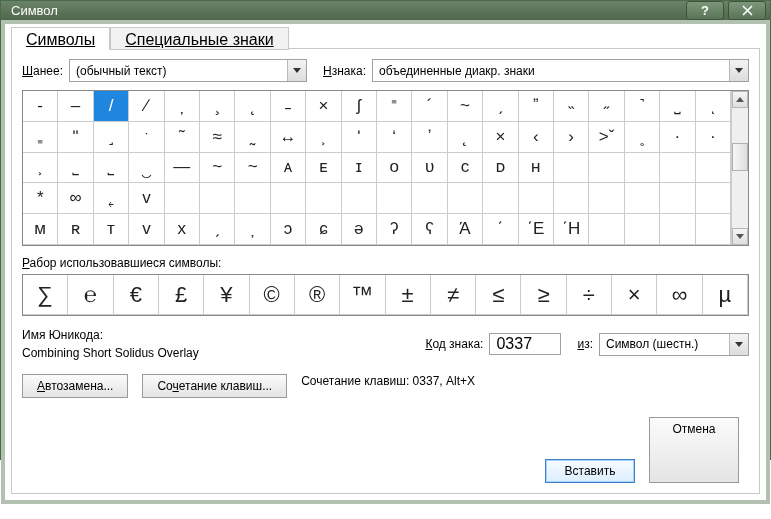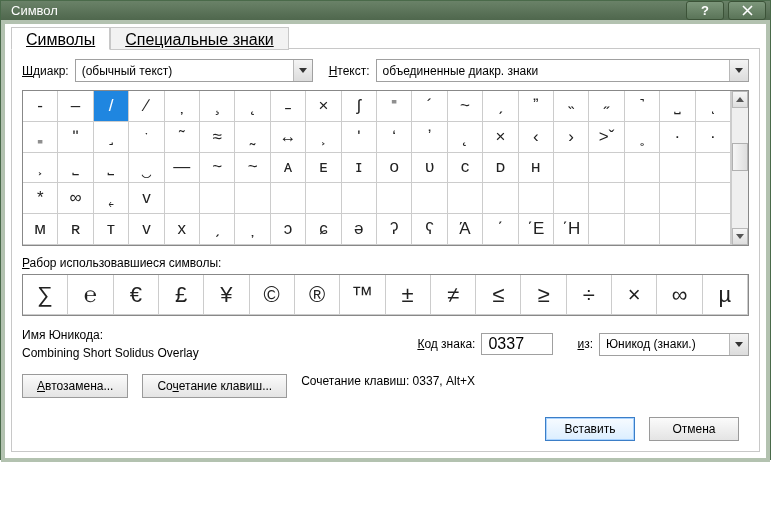--- a/index.html
+++ b/index.html
@@ -152,20 +152,21 @@
   .footer{
     display:flex; justify-content:flex-end; gap:14px;
     padding: 10px 10px 0 0;
     border-top: 1px solid transparent;
     margin-top: 8px;
   }
   .btn.primary{
     border:1px solid #3b7ec7;
     box-shadow: inset 0 0 0 1px #a9d3ff;
     background:linear-gradient(to bottom,#f7fbff,#dbeeff);
+    margin-top:42px;
   }
   .flexfill{flex:1;}
 </style>
 </head>
 <body>
 
 <div class="window">
   <div class="titlebar">
     <span class="title-text">Символ</span>
     <div class="title-btn">?</div>
@@ -177,26 +178,26 @@
   </div>
 
   <div class="inner-border">
     <div class="card">
       <div class="tabs">
         <div class="tab active"><span class="u">Символы</span></div>
         <div class="tab"><span class="u">Специальные знаки</span></div>
       </div>
 
       <div class="row">
-        <span><span class="u">Ш</span><span>диакр:</span></span>
+        <span><span class="u">Ш</span><span>анее:</span></span>
         <div id="font-dd" class="dd">
           <div class="dd-text">(обычный текст)</div>
           <div class="dd-btn"></div>
         </div>
-        <span style="margin-left:10px"><span class="u">Н</span><span>текст:</span></span>
+        <span style="margin-left:10px"><span class="u">Н</span><span>знака:</span></span>
         <div id="subset-dd" class="dd flexfill">
           <div class="dd-text">объединенные диакр. знаки</div>
           <div class="dd-btn"></div>
         </div>
       </div>
 
       <div class="grid-wrap">
         <div class="sym-grid" id="sym-grid">
             <div class="cell">‐</div>
             <div class="cell">–</div>
@@ -328,23 +329,23 @@
           <div class="cell">µ</div>
         </div>
 
       <div class="infoline">
         <div style="flex:1">
           <div>Имя Юникода:</div>
           <div class="char-name">Combining Short Solidus Overlay</div>
         </div>
         <span><span class="u">К</span><span>од знака:</span></span>
         <input class="code-input" value="0337" style="">
-        <span style="margin-left:18px"><span class="u">и</span><span>з:</span></span>
+        <span style="margin-left:10px"><span class="u">и</span><span>з:</span></span>
         <div id="from-dd" class="dd">
-          <div class="dd-text">Юникод (знаки.)</div>
+          <div class="dd-text">Символ (шестн.)</div>
           <div class="dd-btn"></div>
         </div>
       </div>
 
       <div class="btnrow">
         <div class="btn"><span class="u">А</span><span id="ac-rest">втозамена...</span></div>
         <div class="btn"><span id="sk-pre">Со</span><span class="u">ч</span><span id="sk-rest">етание клавиш...</span></div>
         <span>Сочетание клавиш: 0337, Alt+X</span>
       </div>
 

